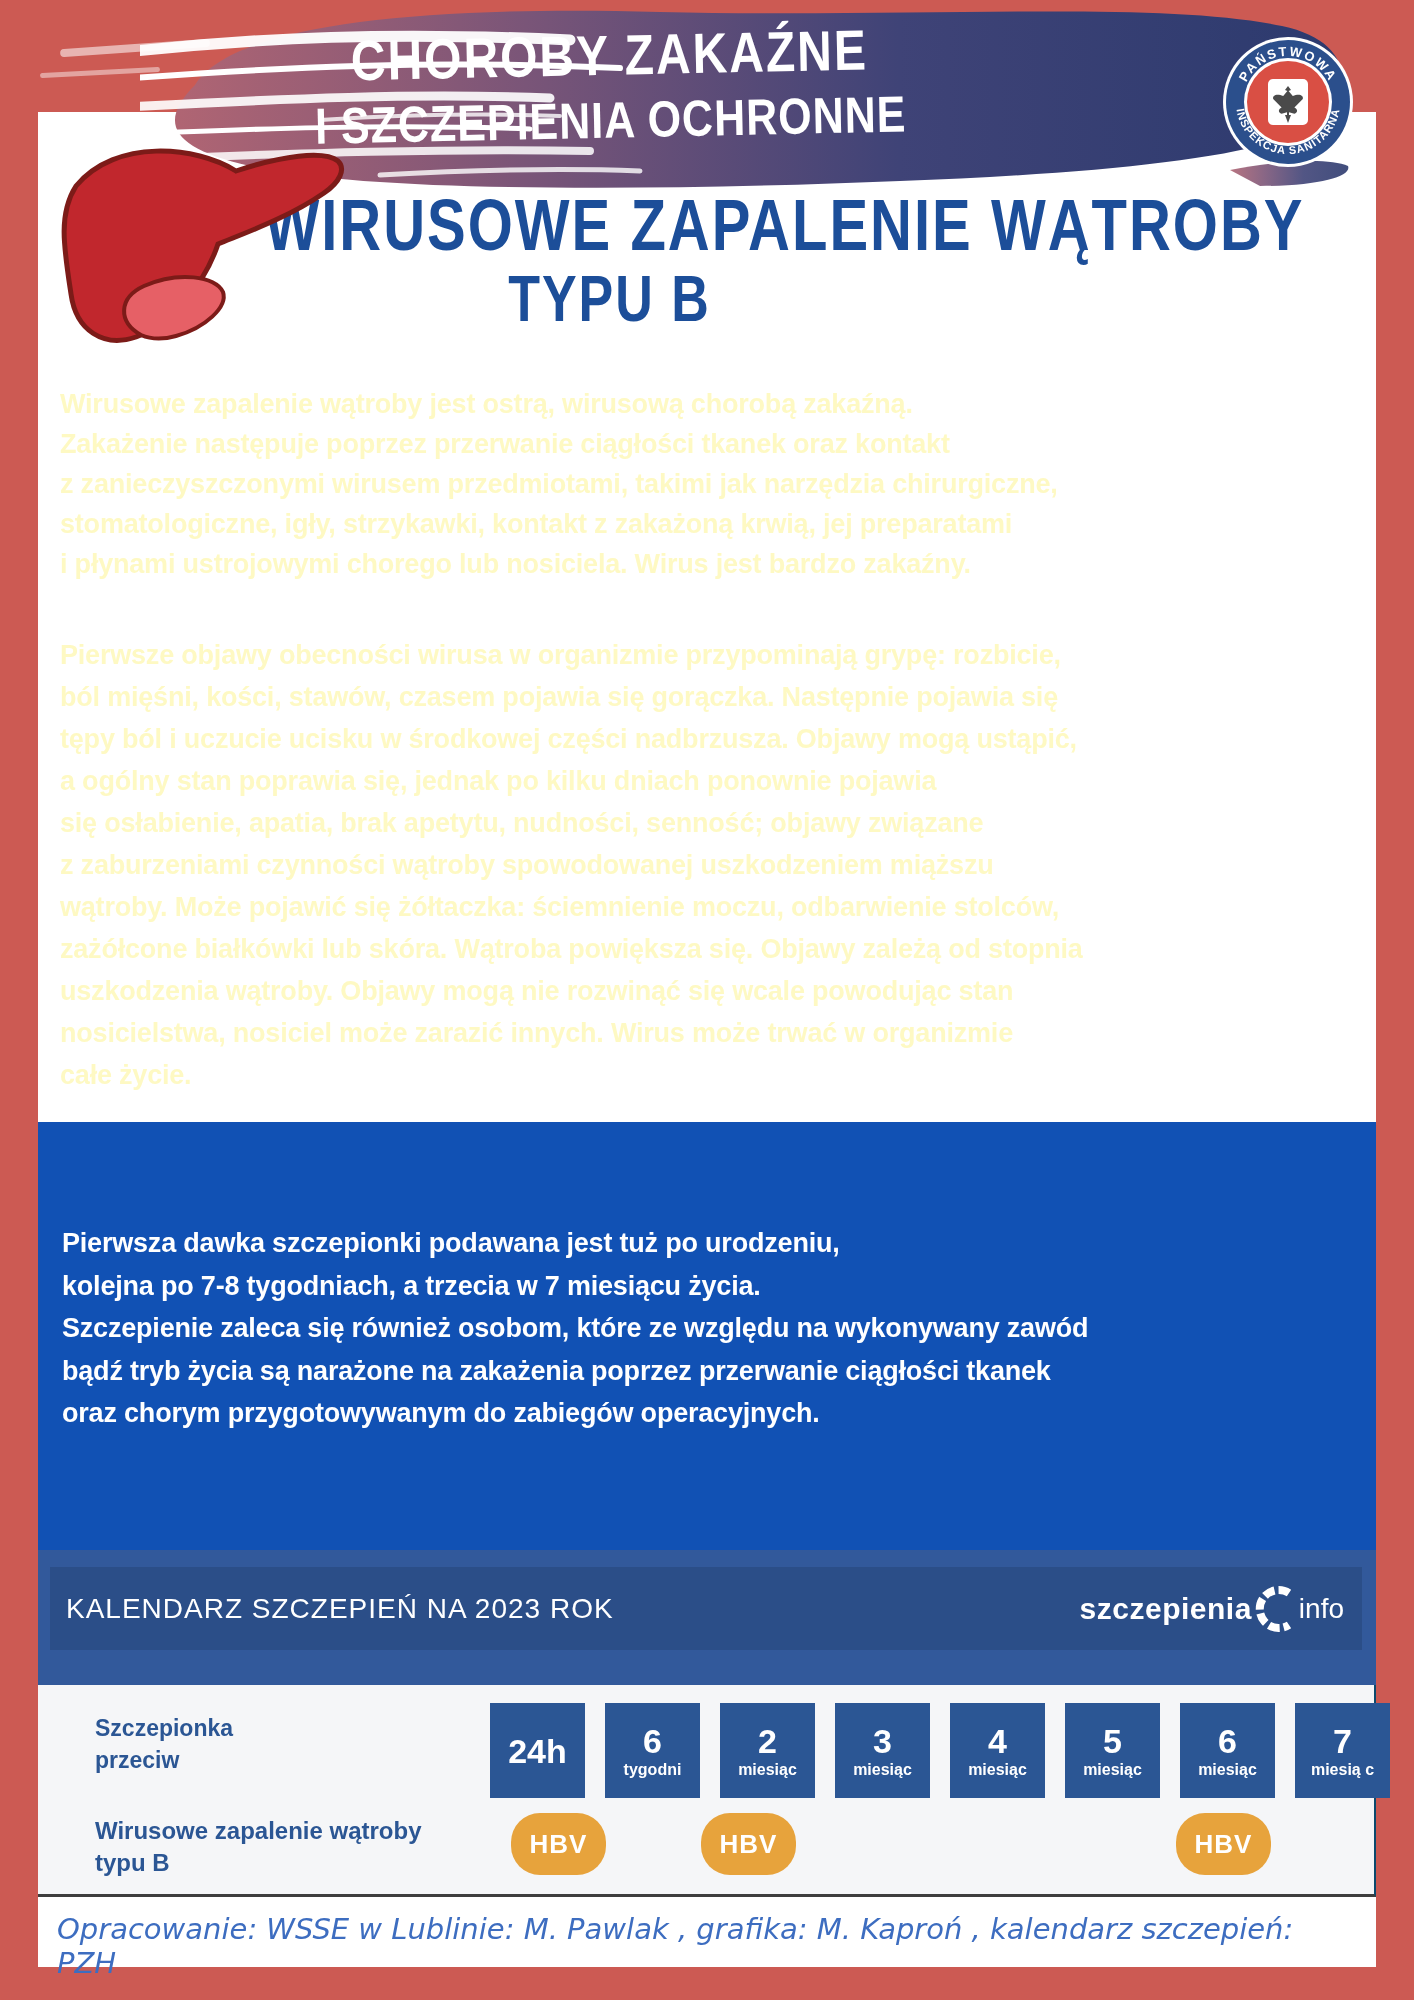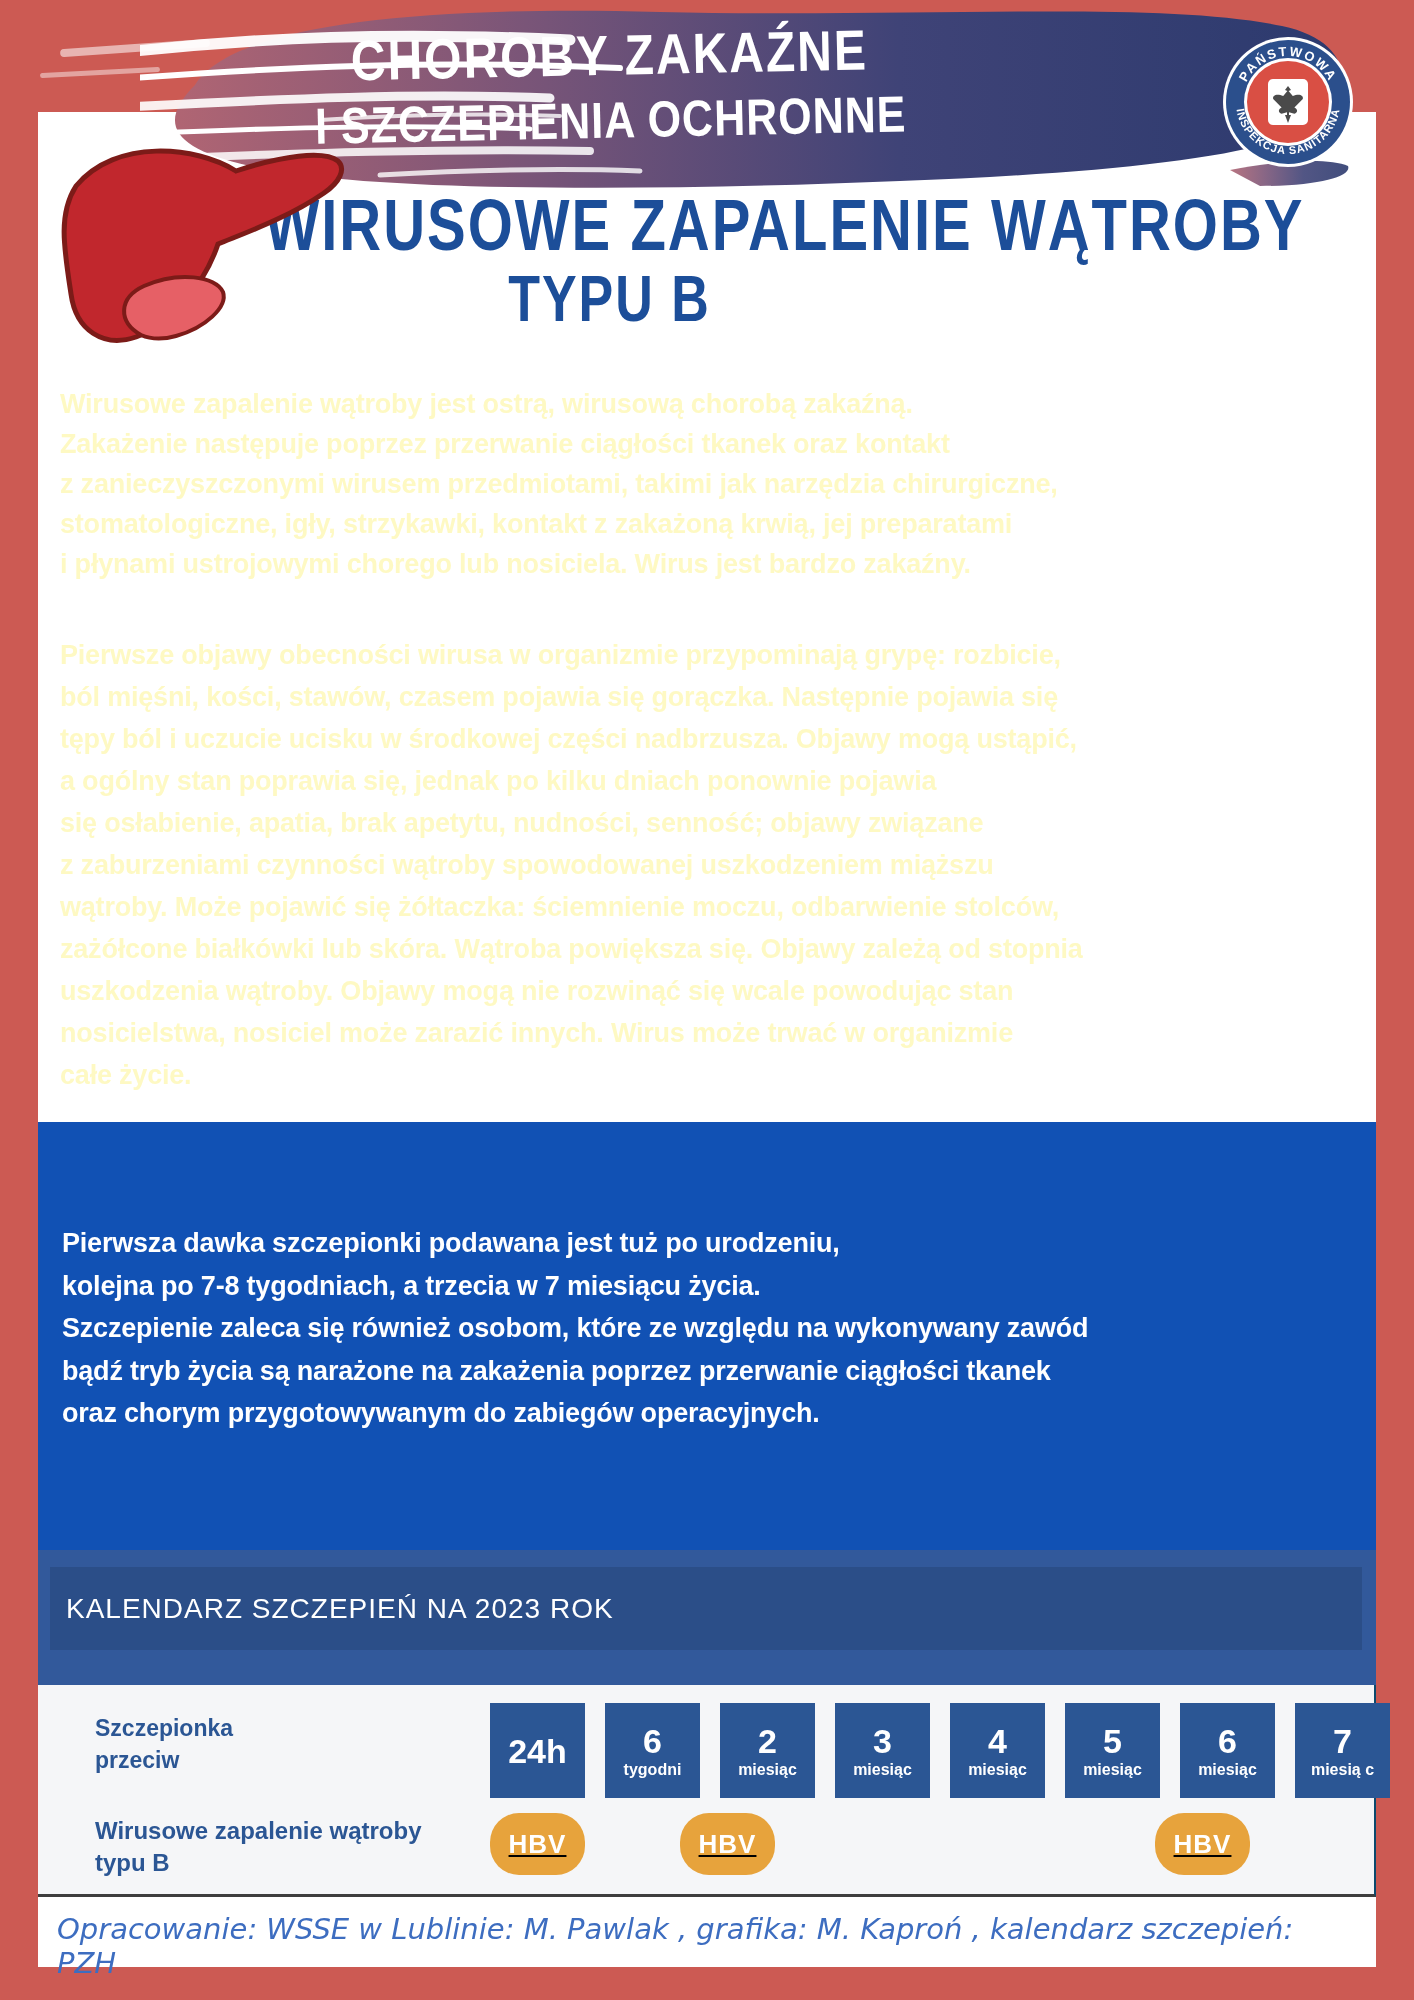--- a/index.html
+++ b/index.html
@@ -55,21 +55,21 @@
          border-right:2px solid #0c4a6e;border-bottom:3px solid #3e3e3e;box-sizing:border-box;}
   .sched-lbl{position:absolute;left:57px;color:#2b5694;font-weight:bold;white-space:pre-line;}
   .lbl-header{top:27px;font-size:23px;line-height:32px;}
   .lbl-row{top:130px;font-size:24px;line-height:32px;}
   .col-headers{position:absolute;left:452px;top:18px;display:flex;gap:20px;}
   .col{width:95px;height:95px;background:#2b5694;color:#ffffff;display:flex;flex-direction:column;
        align-items:center;justify-content:center;box-sizing:border-box;}
   .col-value{font-size:34px;font-weight:bold;line-height:1;}
   .col-label{font-size:16px;font-weight:bold;margin-top:4px;line-height:1;}
   .col-label:empty{display:none;}
-  .badge-row{position:absolute;left:452px;top:128px;display:flex;text-decoration:underline;}
+  .badge-row{position:absolute;left:473px;top:128px;display:flex;}
   .badge-cell{width:95px;height:62px;}
   .hbv{width:100%;height:62px;background:#e7a33c;border-radius:29px;color:#ffffff;
        font-weight:bold;font-size:26px;letter-spacing:1px;display:flex;align-items:center;justify-content:center;}
   
   .credits{
     position:absolute;left:57px;top:1912px;width:1300px;
     color:#3d6dc0;font-size:29px;font-style:italic;font-family:"DejaVu Sans",sans-serif;
   }
 </style>
 </head>
@@ -160,20 +160,27 @@
     <div class="info-text">Pierwsza dawka szczepionki podawana jest tuż po urodzeniu,
 kolejna po 7-8 tygodniach, a trzecia w 7 miesiącu życia.
 Szczepienie zaleca się również osobom, które ze względu na wykonywany zawód
 bądź tryb życia są narażone na zakażenia poprzez przerwanie ciągłości tkanek
 oraz chorym przygotowywanym do zabiegów  operacyjnych.</div>
   </div>
 
   <div class="cal-band">
     <div class="cal-band-inner">
       <div class="cal-title">KALENDARZ SZCZEPIEŃ NA 2023 ROK</div>
+      <div class="cal-brand">
+        <span class="brand-part1">szczepienia</span>
+        <svg class="brand-c" width="48" height="48" viewBox="0 0 48 48">
+          <path d="M35,8 A19,19 0 1 0 35,40" fill="none" stroke="#ffffff" stroke-width="8" stroke-dasharray="11 4"></path>
+        </svg>
+        <span class="brand-part2">info</span>
+      </div>
     </div>
   </div>
 
   <div class="sched">
     <div class="sched-lbl lbl-header">Szczepionka
 przeciw</div>
     <div class="sched-lbl lbl-row">Wirusowe zapalenie wątroby
 typu B</div>
 
     <div class="col-headers">

